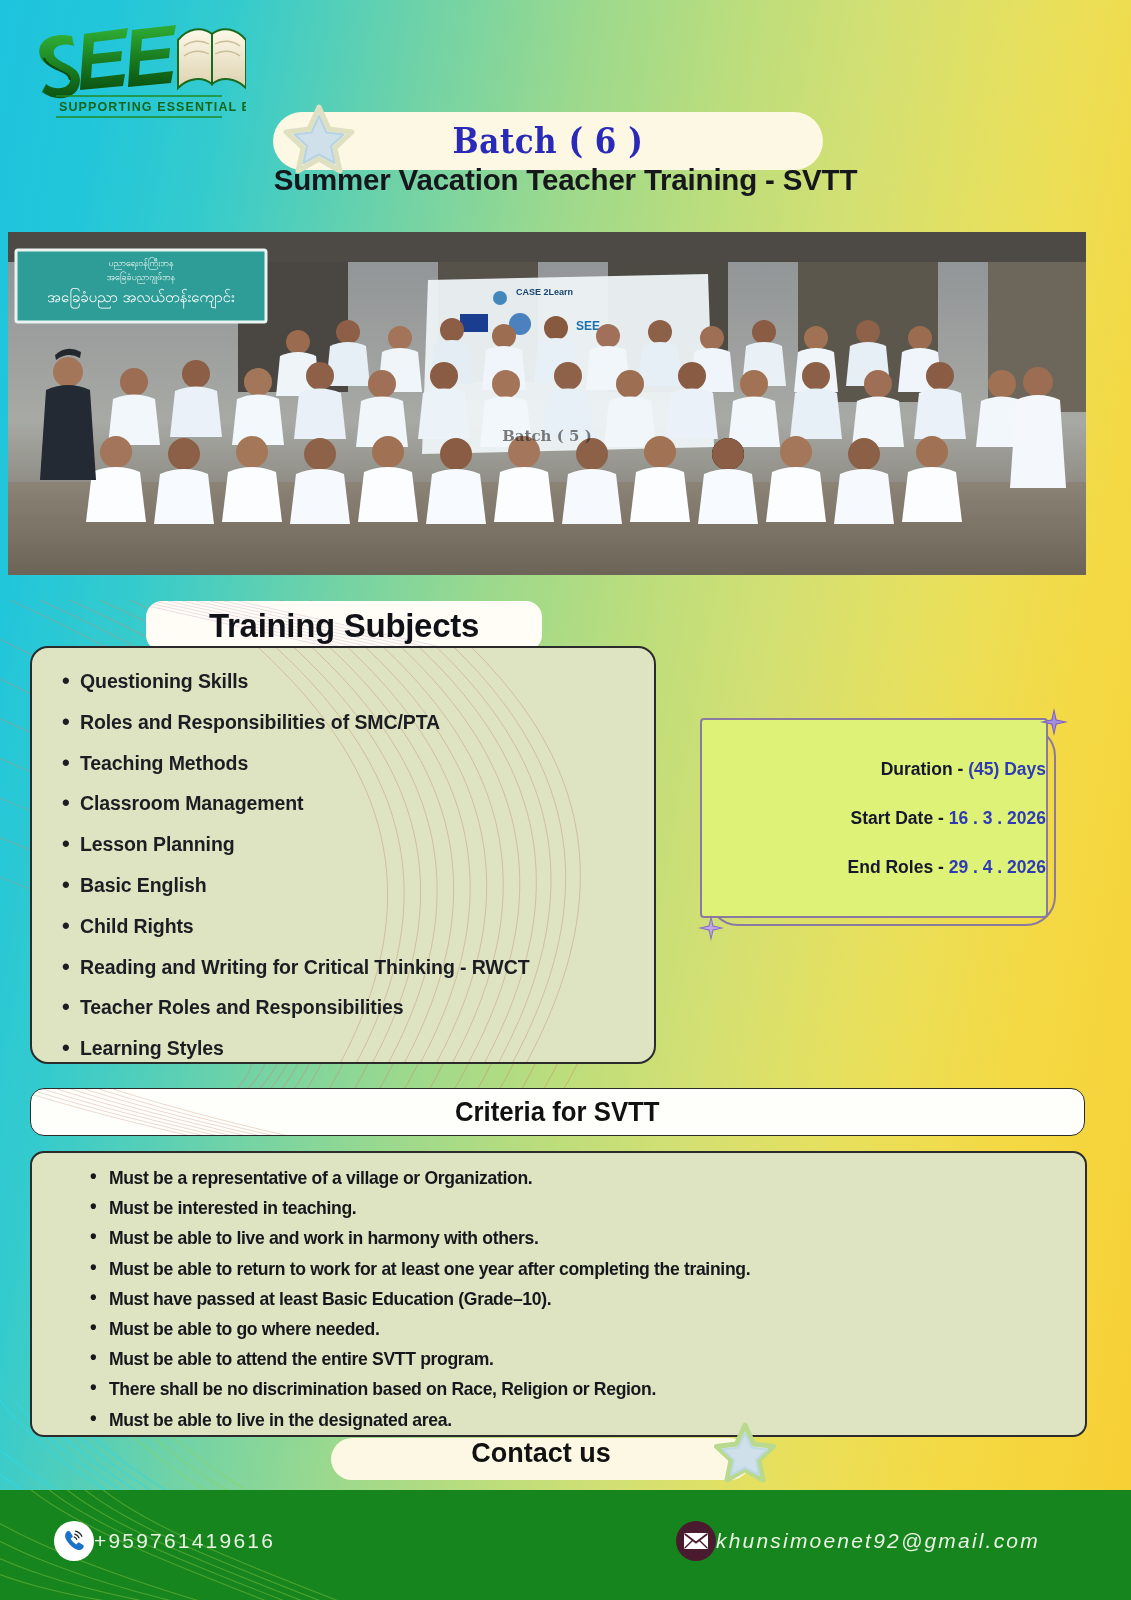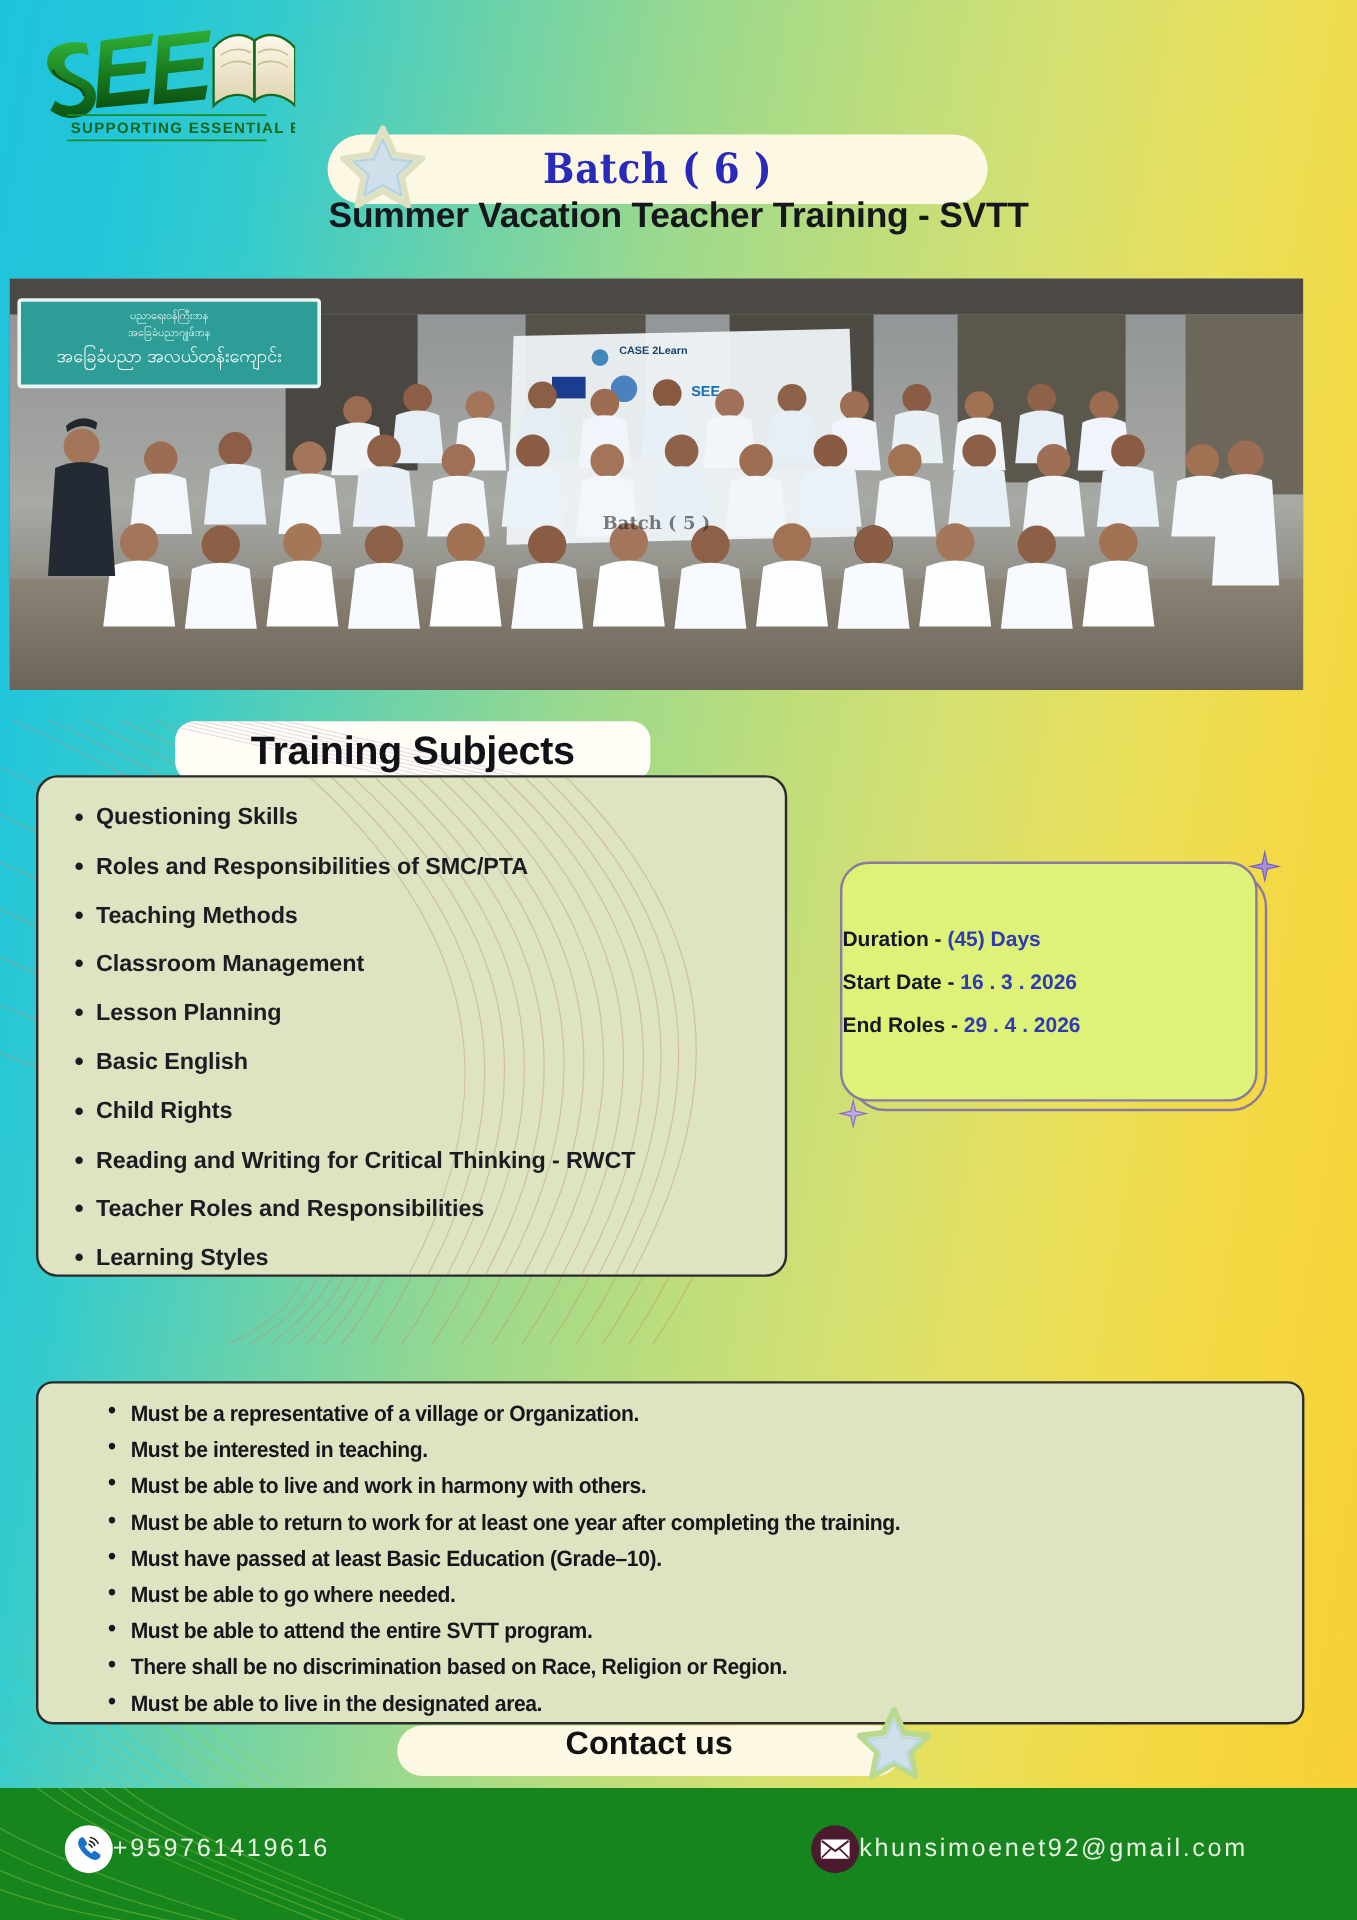--- a/index.html
+++ b/index.html
@@ -123,24 +123,24 @@
     position: absolute; left: 8px; top: 8px;
     width: 348px; height: 200px;
     border: 2.5px solid #8a7aa0;
     border-radius: 30px;
   }
   .dur-box {
     position: absolute; left: 0; top: 0;
     width: 348px; height: 200px;
     background: #ddf277;
     border: 2.5px solid #8a7aa0;
-    border-radius: 24px;
+    border-radius: 4px;
     display: flex; flex-direction: column;
-    align-items: flex-start; justify-content: center;
-    gap: 15px;
+    align-items: flex-end; justify-content: center;
+    gap: 28px;
   }
   .dur-row {
     font-size: 17.5px; font-weight: bold; color: #15182c;
     white-space: nowrap;
   }
   .dur-row .v { color: #2f3bb5; }
   .sparkle { position: absolute; pointer-events: none; }
   .sparkle-tr { left: 1040px; top: 708px; width: 28px; height: 28px; }
   .sparkle-bl { left: 698px; top: 915px; width: 26px; height: 26px; }
 
@@ -198,21 +198,21 @@
   .star-contact { left: 714px; top: 1422px; width: 62px; height: 62px; }
 
   .footer {
     position: absolute; left: 0; top: 1490px;
     width: 1131px; height: 110px;
     background: #17851d;
     overflow: hidden;
   }
   .footer-row { position: absolute; display: flex; align-items: center; }
   .phone-row { left: 54px; top: 31px; }
-  .email-row { left: 676px; top: 31px; }
+  .email-row { left: 676px; top: 31px; font-style: italic; }
   .ficon {
     width: 40px; height: 40px; border-radius: 50%;
     display: flex; align-items: center; justify-content: center;
     flex: 0 0 auto;
   }
   .ficon.phone { background: #ffffff; }
   .ficon.mail { background: #4a1b2e; }
   .ftext {
     font-size: 21px; color: #e9f3e4; letter-spacing: 2.2px;
     font-weight: normal;
@@ -628,20 +628,37 @@
       <path d="M14 4 L 15.6 12.4 L 24 14 L 15.6 15.6 L 14 24 L 12.4 15.6 L 4 14 L 12.4 12.4 Z" fill="#c9b9ee" opacity="0.55"></path>
     </svg>
   </div>
   <div class="sparkle sparkle-bl">
     <svg width="26" height="26" viewBox="0 0 26 26">
       <path d="M13 0 L 15.4 10.6 L 26 13 L 15.4 15.4 L 13 26 L 10.6 15.4 L 0 13 L 10.6 10.6 Z" fill="#8b6ac9"></path>
       <path d="M13 4 L 14.5 11.5 L 22 13 L 14.5 14.5 L 13 22 L 11.5 14.5 L 4 13 L 11.5 11.5 Z" fill="#ddd2f4" opacity="0.6"></path>
     </svg>
   </div>
 
+  <div class="criteria-banner">
+    <div class="fan" style="left:-6px; top:0; width:300px; height:48px; opacity:.55;">
+      <svg width="300" height="48" viewBox="0 0 300 48">
+        <g fill="none" stroke="#cf9a7d" stroke-width="0.9" opacity="0.75">
+          <path d="M-10 0 C 40 16, 100 32, 170 48"></path>
+          <path d="M4 0 C 54 16, 114 32, 184 48"></path>
+          <path d="M18 0 C 68 16, 128 32, 198 48"></path>
+          <path d="M32 0 C 82 16, 142 32, 212 48"></path>
+          <path d="M46 0 C 96 16, 156 32, 226 48"></path>
+          <path d="M60 0 C 110 16, 170 32, 240 48"></path>
+          <path d="M74 0 C 124 16, 184 32, 254 48"></path>
+          <path d="M88 0 C 138 16, 198 32, 268 48"></path>
+        </g>
+      </svg>
+    </div>
+    <span class="label">Criteria for SVTT</span>
+  </div>
 
   <div class="criteria-box">
     <ul class="criteria-list">
       <li>Must be a representative of a village or Organization.</li>
       <li>Must be interested in teaching.</li>
       <li>Must be able to live and work in harmony with others.</li>
       <li>Must be able to return to work for at least one year after completing the training.</li>
       <li>Must have passed at least Basic Education (Grade–10).</li>
       <li>Must be able to go where needed.</li>
       <li>Must be able to attend the entire SVTT program.</li>

